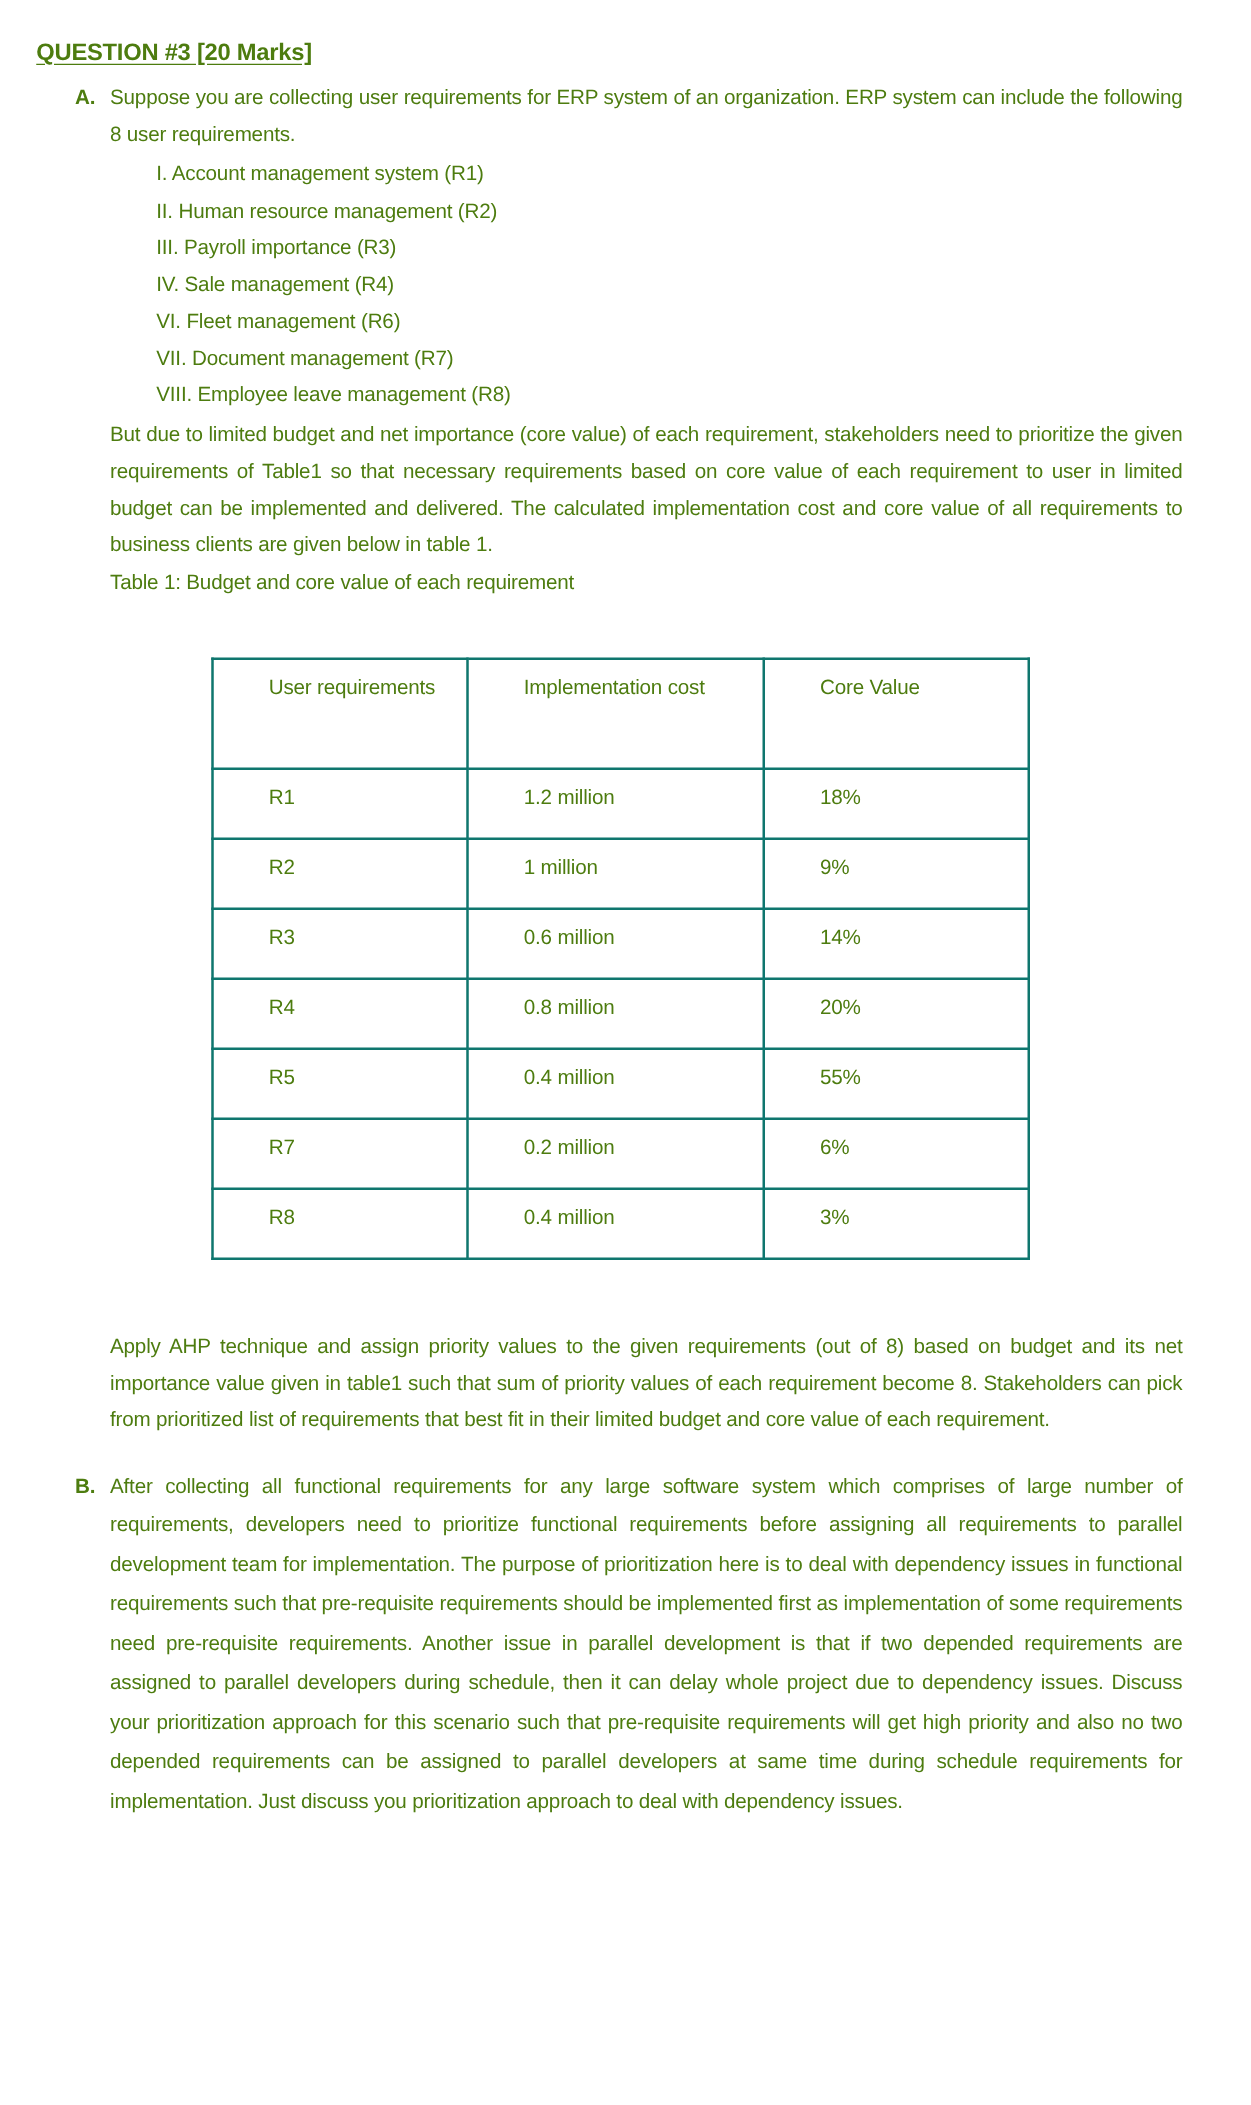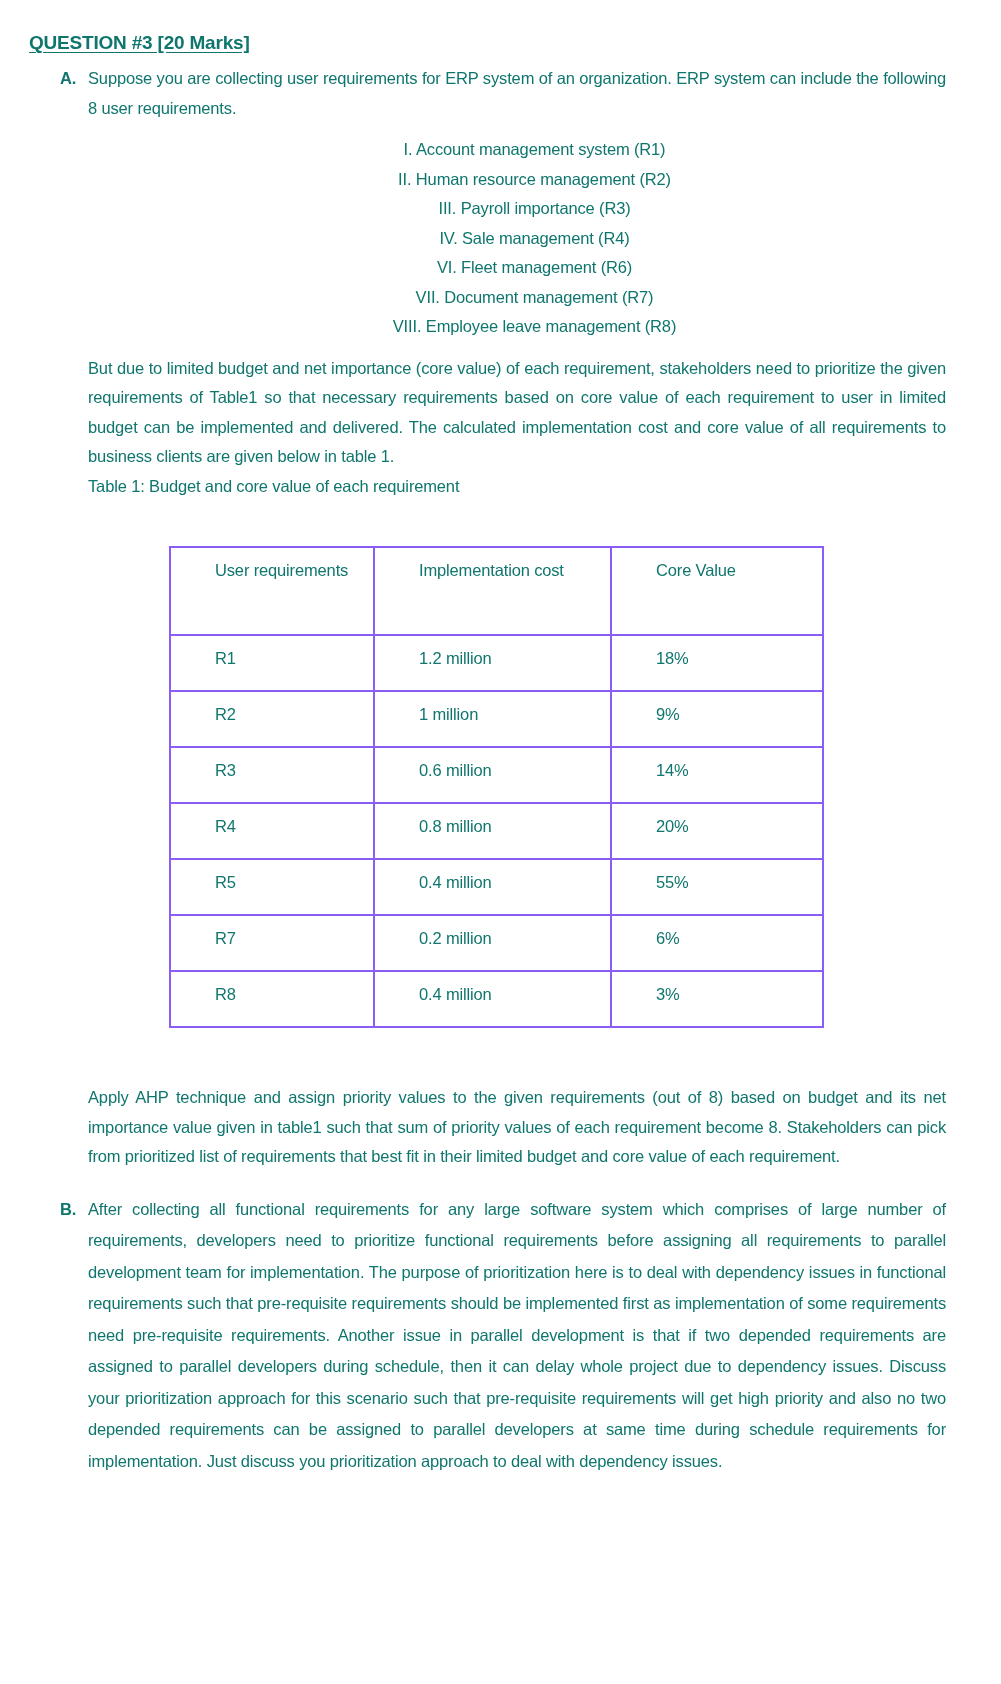--- a/index.html
+++ b/index.html
@@ -2,21 +2,21 @@
 <html><head>
 <meta charset="utf-8">
 <style>
   html, body { margin: 0; padding: 0; background: #ffffff; }
   .page {
     position: relative;
     width: 1001px;
     height: 1684px;
     background: #ffffff;
     font-family: "Liberation Sans", sans-serif;
-    color: #0f766e;
+    color: #4d7c0f;
     box-sizing: border-box;
     padding-top: 30px;
     overflow: hidden;
   }
   .doc-title {
     margin: 0 0 0 29px;
     font-size: 19px;
     line-height: 26px;
     font-weight: 700;
     text-decoration: underline;
@@ -34,37 +34,36 @@
   .section-label {
     position: absolute;
     left: -28px;
     top: 0;
     font-weight: 700;
   }
   .section p { margin: 0; text-align: justify; }
   .section-a { margin-top: 8px; }
   .req-list {
     list-style: none;
-    margin: 12px;
+    margin: 2px;
     padding: 0 0 0 35px;
-    text-align: center;
   }
   .req-list li { line-height: 29.5px; }
   .table-caption {
     margin-top: 10px;
     text-align: right;
   }
   table.req-table {
     border-collapse: collapse;
     table-layout: fixed;
     width: 653px;
     margin: 45px 0 0 81px;
   }
   table.req-table th, table.req-table td {
-    border: 2px solid #8b5cf6;
+    border: 2px solid #0f766e;
     vertical-align: top;
     text-align: left;
     font-weight: 400;
     font-size: 16.5px;
     line-height: 29.5px;
     padding: 8px 16px 0 44px;
     box-sizing: border-box;
     letter-spacing: -0.15px;
   }
   table.req-table th { height: 88px; }

